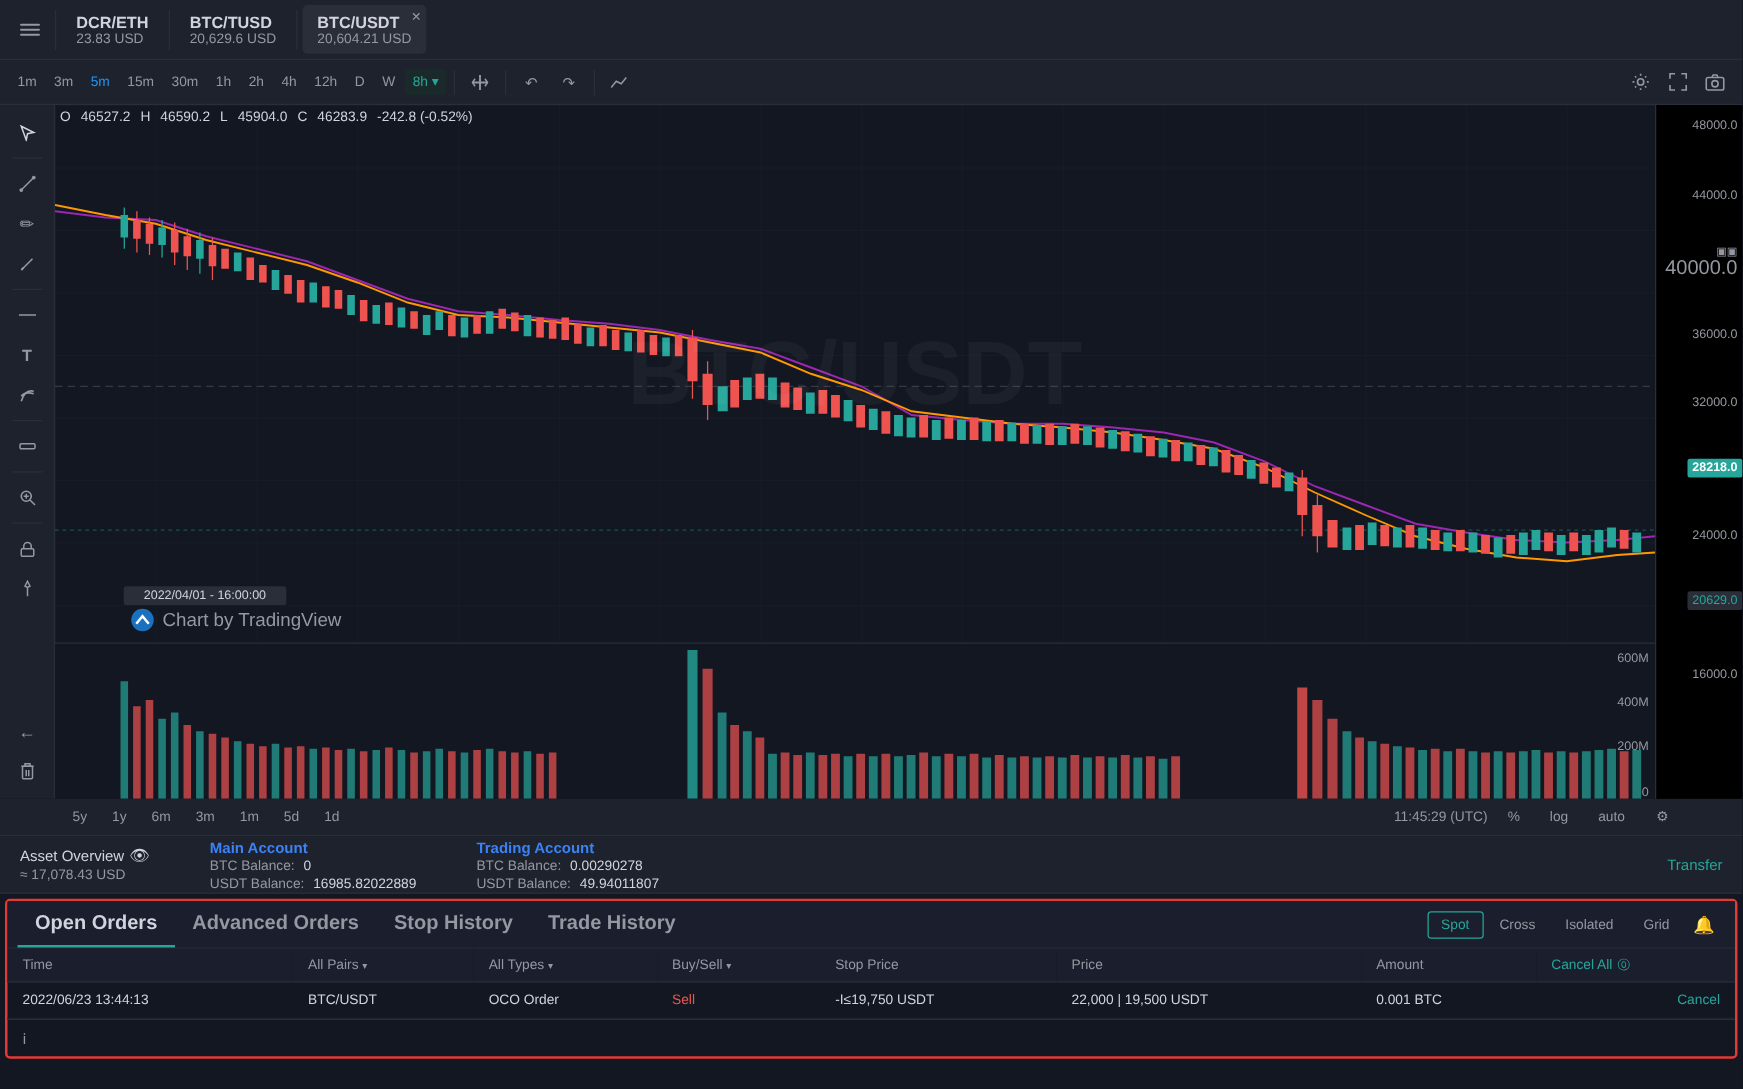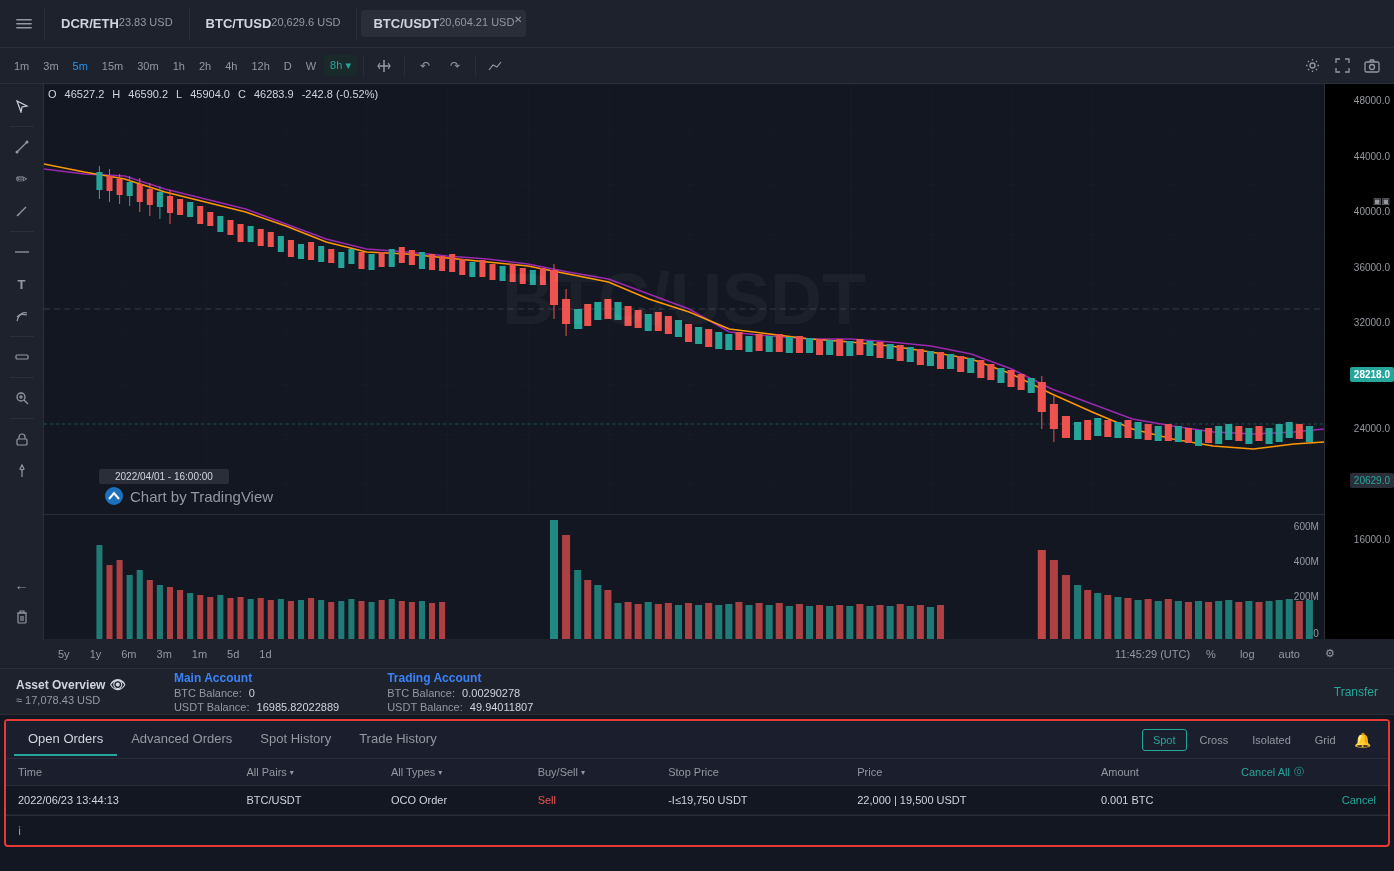--- a/index.html
+++ b/index.html
@@ -17,21 +17,21 @@
     .header-tabs {
       display: flex;
       align-items: center;
       background: #1e222d;
       border-bottom: 1px solid #2a2e39;
       height: 48px;
       padding: 0 8px;
     }
     .header-tab {
       display: flex;
-      flex-direction: row;
+      flex-direction: column;
       padding: 6px 12px;
       cursor: pointer;
       border-radius: 4px;
       position: relative;
     }
     .header-tab.active {
       background: #2a2e39;
     }
     .header-tab .pair { font-size: 13px; font-weight: 600; color: #d1d4dc; }
     .header-tab .price { font-size: 11px; color: #9598a1; }
@@ -164,21 +164,21 @@
     
     .asset-overview {
       background: #1e222d;
       border-bottom: 1px solid #2a2e39;
       padding: 6px 16px;
       display: flex;
       align-items: center;
       gap: 48px;
       height: 46px;
     }
-    .asset-title { font-size: 12px; font-weight: 700; color: #d1d4dc; display: flex; align-items: center; gap: 4px; }
+    .asset-title { font-size: 12px; font-weight: 400; color: #d1d4dc; display: flex; align-items: center; gap: 4px; }
     .asset-total { font-size: 11px; color: #9598a1; }
     .account-section { display: flex; flex-direction: column; gap: 2px; }
     .account-name { font-size: 12px; font-weight: 600; color: #3b82f6; }
     .transfer-btn {
       margin-left: auto;
       color: #26a69a;
       font-size: 12px;
       cursor: pointer;
       font-weight: 500;
     }
@@ -187,22 +187,22 @@
       align-items: center;
       background: #1a1e2d;
       border-bottom: 1px solid #2a2e39;
       padding: 0 8px;
       height: 38px;
     }
     .orders-tab {
       padding: 8px 14px;
       cursor: pointer;
       color: #9598a1;
-      font-size: 13px;
-      font-weight: 400;
+      font-size: 16px;
+      font-weight: 700;
       border-bottom: 2px solid transparent;
     }
     .orders-tab.active {
       color: #d1d4dc;
       border-bottom: 2px solid #26a69a;
     }
     .orders-tab-separator { flex: 1; }
     .orders-type-tabs { display: flex; gap: 2px; }
     .orders-type-btn {
       padding: 4px 10px;
@@ -759,21 +759,21 @@
         <text x="1265" y="122" text-anchor="end" fill="#9598a1" font-size="10">0</text>
       </svg>
     </div>
 
   </div>
 
   <div class="chart-right-scale" style="width:70px;background:#000000;border-left:1px solid #2a2e39;position:relative;display:flex;flex-direction:column;padding-top:2px;">
 
     <div style="position:absolute;top:2%;right:4px;font-size:10px;color:#9598a1;">48000.0</div>
     <div style="position:absolute;top:12%;right:4px;font-size:10px;color:#9598a1;">44000.0</div>
-    <div style="position:absolute;top:22%;right:4px;font-size:10px;color:#9598a1;">40000.0</div>
+    <div style="position:absolute;top:22%;right:4px;font-size:16px;color:#9598a1;">40000.0</div>
     <div style="position:absolute;top:32%;right:4px;font-size:10px;color:#9598a1;">36000.0</div>
     <div style="position:absolute;top:42%;right:4px;font-size:10px;color:#9598a1;">32000.0</div>
 
     <div style="position:absolute;top:51%;right:0;background:#26a69a;color:#fff;padding:2px 4px;font-size:10px;font-weight:600;border-radius:2px;">28218.0</div>
     <div style="position:absolute;top:61%;right:4px;font-size:10px;color:#9598a1;">24000.0</div>
 
     <div style="position:absolute;top:70%;right:0;background:#2a2e39;color:#26a69a;padding:2px 4px;font-size:10px;border-radius:2px;">20629.0</div>
     <div style="position:absolute;top:81%;right:4px;font-size:10px;color:#9598a1;">16000.0</div>
 
     <div style="position:absolute;bottom:78%;right:4px;font-size:9px;color:#9598a1;">▣▣</div>
@@ -837,21 +837,21 @@
 <div style="margin:4px;border:2px solid #e53935;border-radius:4px;background:#131722;">
 
   <div class="orders-tabs">
     <div class="orders-tab active">
       <span>Open Orders</span>
     </div>
     <div class="orders-tab">
       <span>Advanced Orders</span>
     </div>
     <div class="orders-tab">
-      <span>Spot History</span>
+      <span>Stop History</span>
     </div>
     <div class="orders-tab">
       <span>Trade History</span>
     </div>
     <div class="orders-tab-separator"></div>
     <div class="orders-type-tabs">
       <div class="orders-type-btn active">
         <span>Spot</span>
       </div>
       <div class="orders-type-btn">

